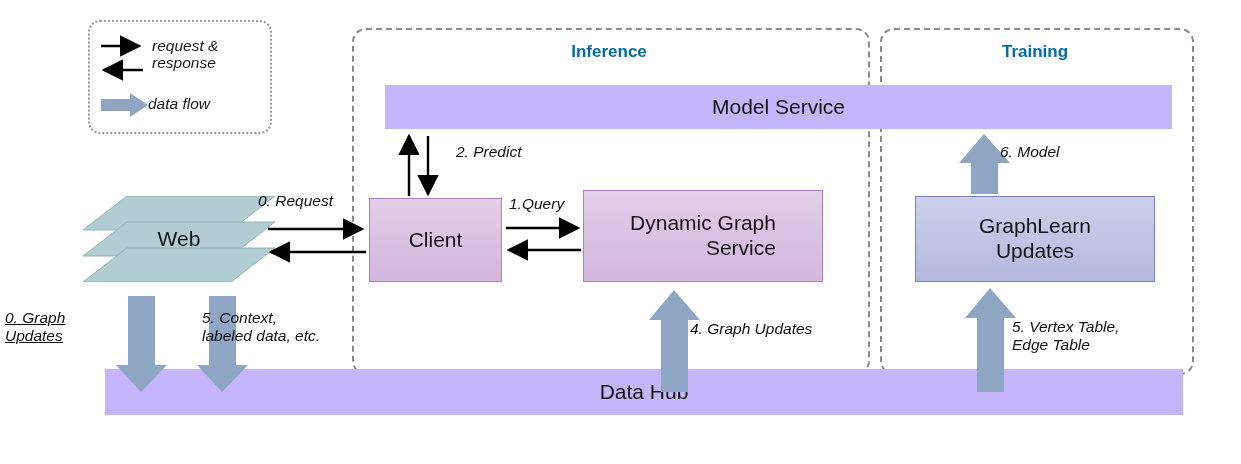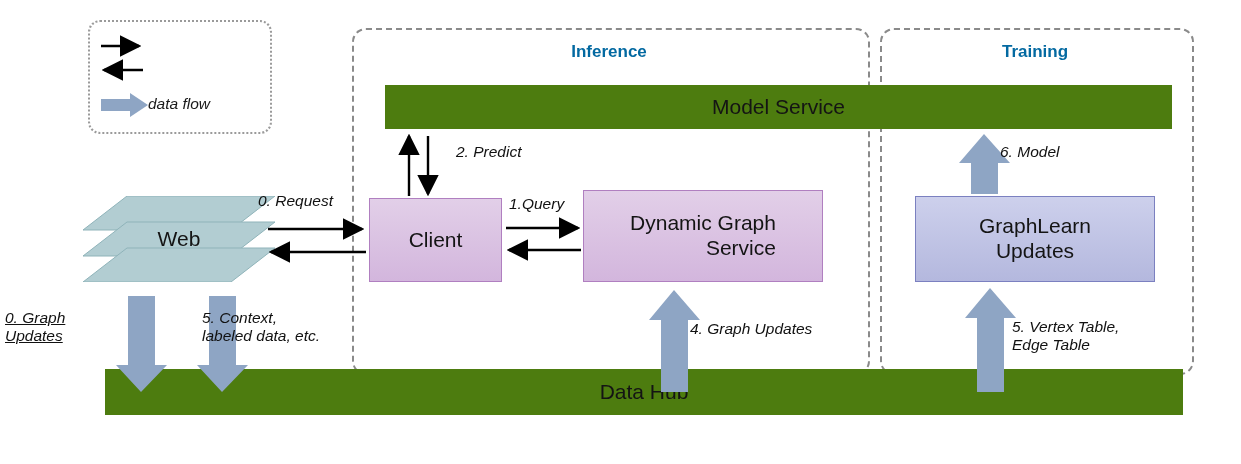--- a/index.html
+++ b/index.html
@@ -27,21 +27,21 @@
   .inference-box{left:352px;top:28px;width:514px;height:343px;}
   .training-box{left:880px;top:28px;width:310px;height:343px;}
   .group-title{
     font-size:17px;font-weight:bold;color:#0369a1;text-align:center;
   }
   .inference-title{left:352px;top:42px;width:514px;}
   .training-title{left:880px;top:42px;width:310px;}
 
   
   .grey-bar{
-    background:#4d7c0f;display:flex;align-items:center;justify-content:center;
+    background:#c4b5fd;display:flex;align-items:center;justify-content:center;
     font-size:21px;color:#141414;
   }
   .model-service{left:385px;top:85px;width:787px;height:44px;}
   .data-hub{left:105px;top:369px;width:1078px;height:46px;font-size:21px;}
 
   
   .proc-box{
     display:flex;align-items:center;justify-content:center;text-align:center;
     font-size:21px;color:#141414;line-height:1.18;
   }
@@ -80,20 +80,22 @@
   .lbl-vertex{left:1012px;top:318px;}
 
   svg.overlay{left:0;top:0;width:1241px;height:464px;pointer-events:none;}
 </style>
 </head>
 <body>
 
 <div id="canvas">
 
   <div class="abs legend-box"></div>
+  <div class="abs legend-text legend-req">request &amp;
+response</div>
   <div class="abs legend-text legend-flow">data flow</div>
 
   <div class="abs group-box inference-box"></div>
   <div class="abs group-box training-box"></div>
   <div class="abs group-title inference-title">Inference</div>
   <div class="abs group-title training-title">Training</div>
 
   <div class="abs grey-bar model-service">Model Service</div>
   <div class="abs grey-bar data-hub">Data Hub</div>
 

